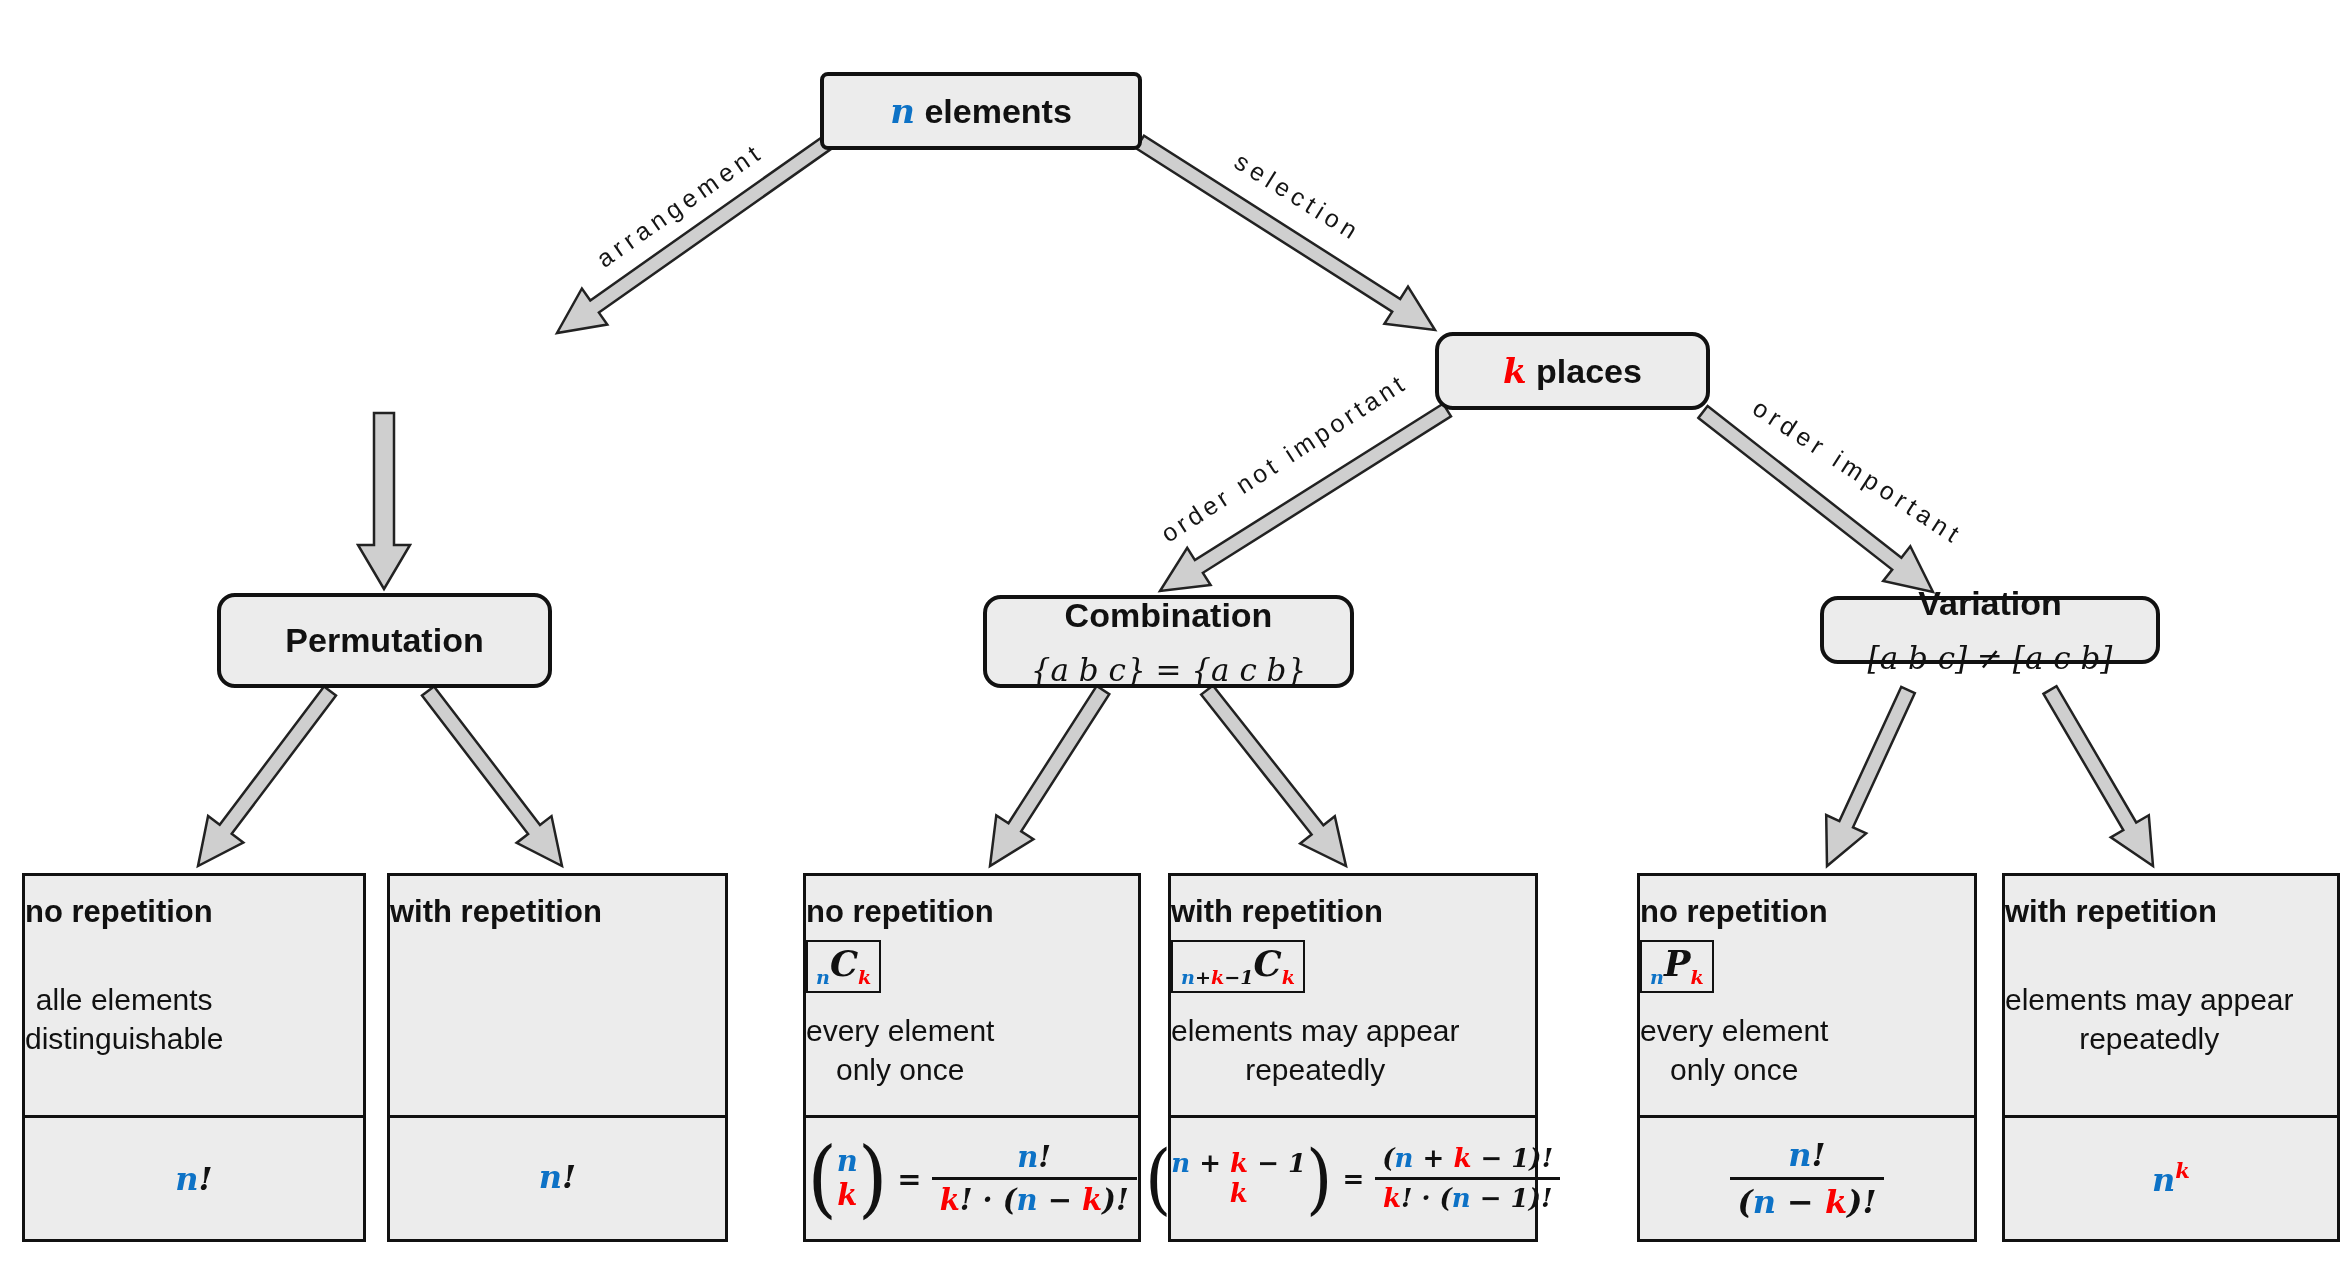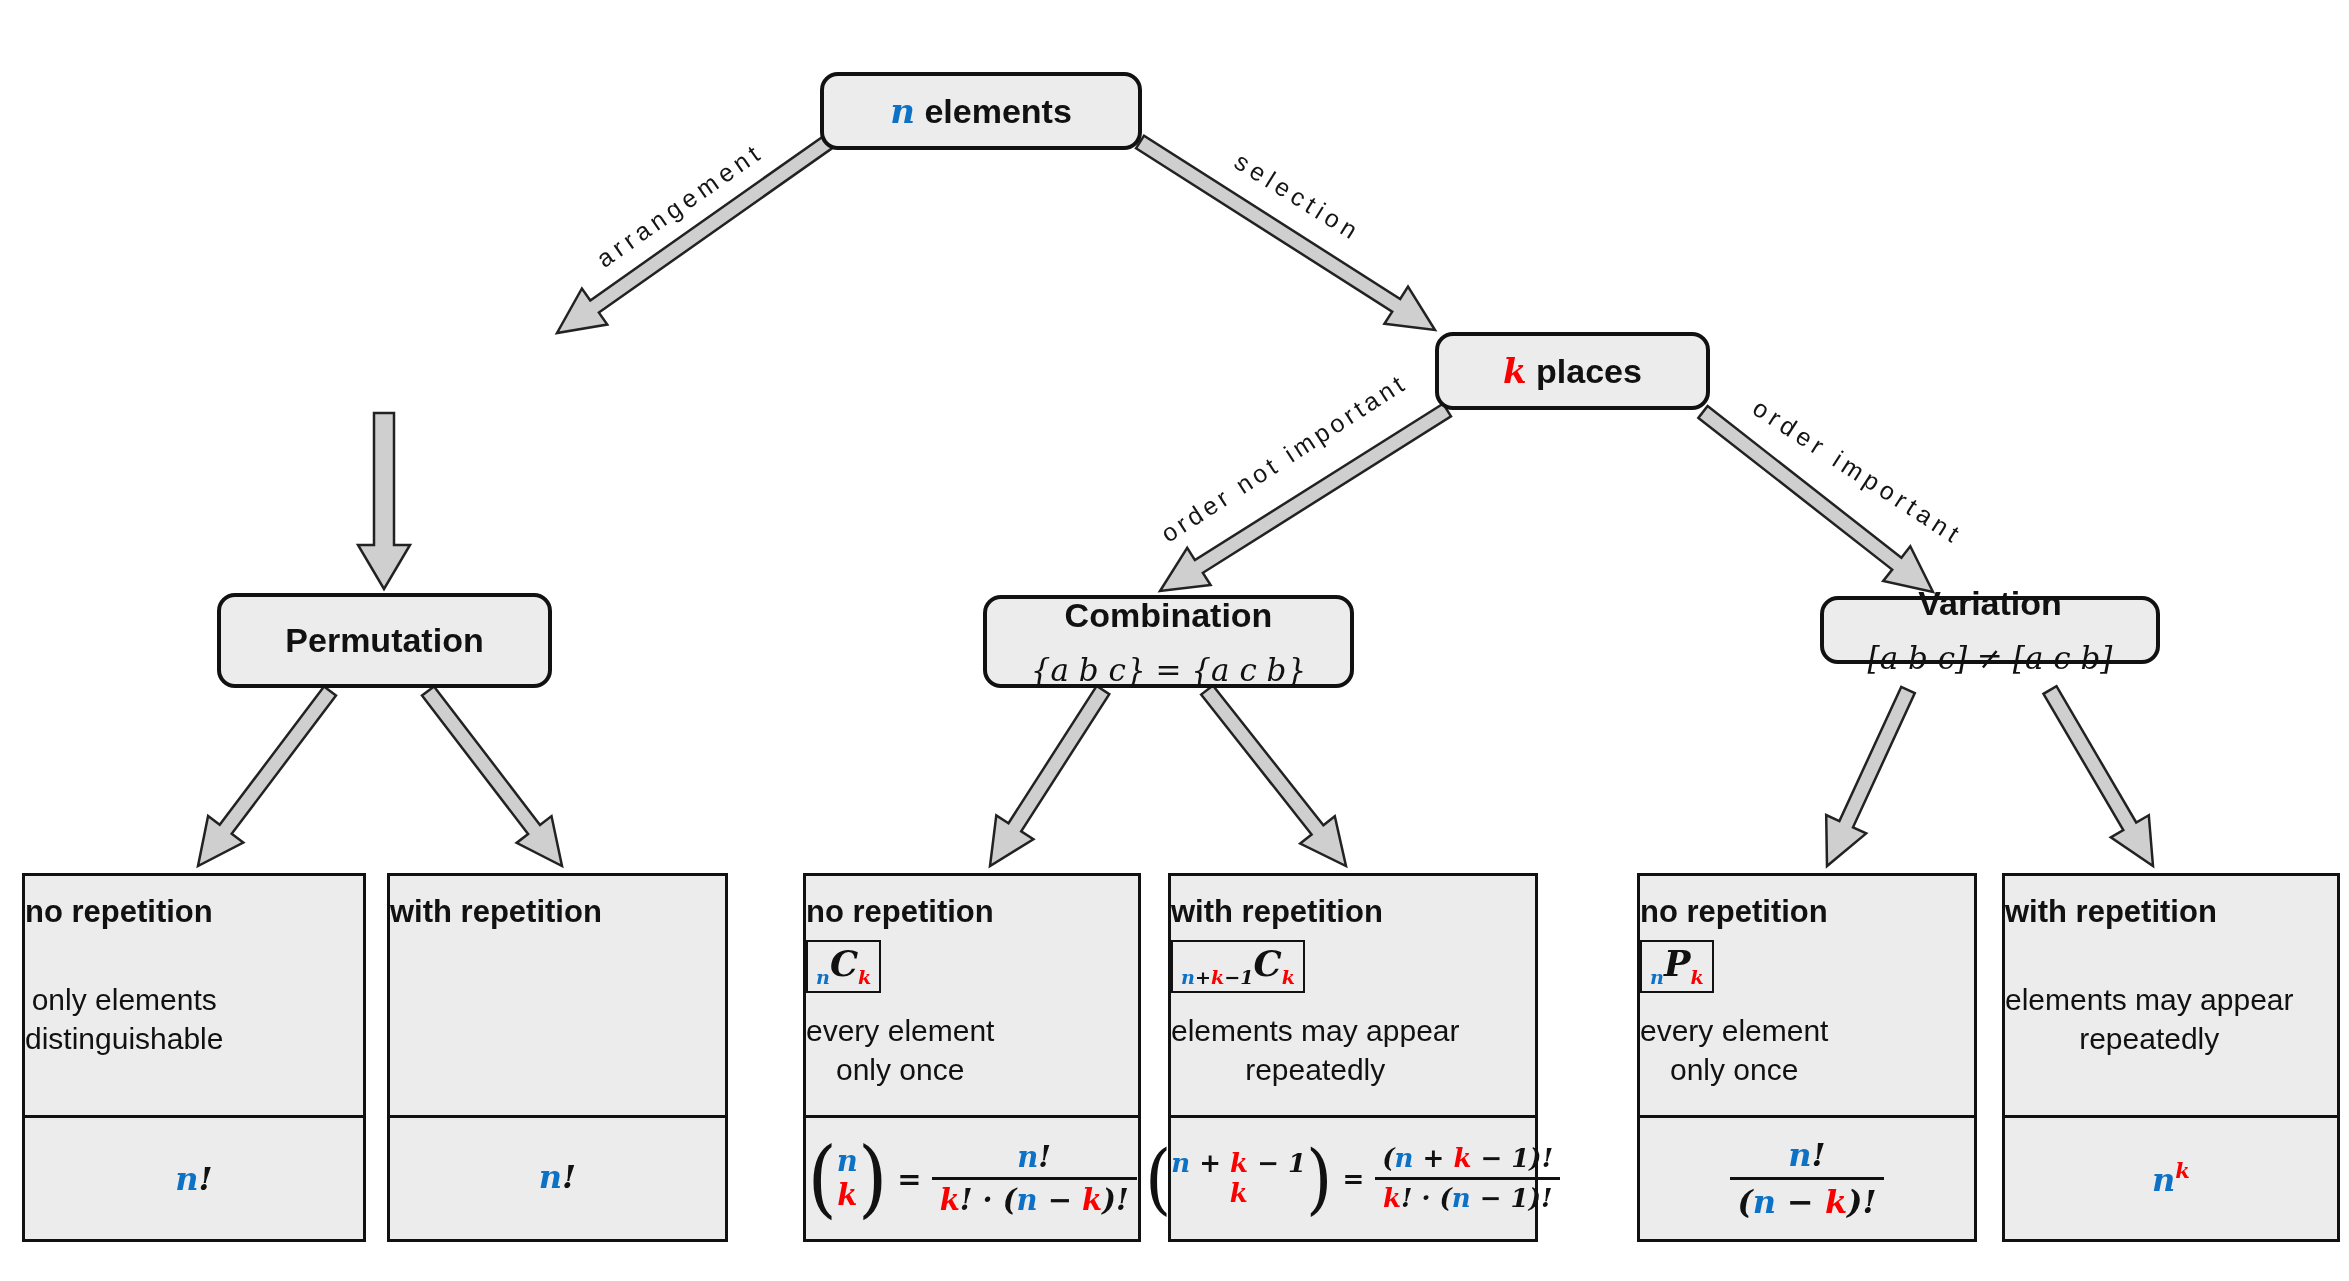--- a/index.html
+++ b/index.html
@@ -89,21 +89,21 @@
       <polygon points="1201.1,694.6 1311.6,834.5 1300.2,843.5 1346.0,866.0 1334.8,816.3 1323.4,825.3 1212.9,685.4" fill="#cfcfcf" stroke="#222222" stroke-width="2.5"></polygon>
       <polygon points="1901.2,686.9 1839.4,821.1 1826.2,815.0 1827.0,866.0 1866.2,833.4 1853.0,827.3 1914.8,693.1" fill="#cfcfcf" stroke="#222222" stroke-width="2.5"></polygon>
       <polygon points="2043.5,693.8 2123.3,830.1 2110.8,837.4 2153.0,866.0 2148.8,815.2 2136.2,822.5 2056.5,686.2" fill="#cfcfcf" stroke="#222222" stroke-width="2.5"></polygon>
     </svg>
 
   <div class="edge-label" style="left:680px;top:205px;transform:translate(-50%,-50%) rotate(-35deg);">arrangement</div>
   <div class="edge-label" style="left:1298px;top:197px;transform:translate(-50%,-50%) rotate(32deg);">selection</div>
   <div class="edge-label" style="left:1284px;top:458px;transform:translate(-50%,-50%) rotate(-33deg);letter-spacing:4px;">order not important</div>
   <div class="edge-label" style="left:1858px;top:472px;transform:translate(-50%,-50%) rotate(33deg);">order important</div>
 
-  <div class="node" style="left:820px;top:72px;width:322px;height:78px;">
+  <div class="node" style="left:820px;top:72px;width:322px;height:78px;border-radius:8px;">
     <div class="title"><span class="nvar c-b">n</span>&nbsp;<span>elements</span></div>
   </div>
 
 
   <div class="node" style="left:1435px;top:332px;width:275px;height:78px;">
     <div class="title"><span class="nvar c-r">k</span>&nbsp;<span>places</span></div>
   </div>
 
   <div class="node" style="left:217px;top:593px;width:335px;height:95px;">
     <div class="title">Permutation</div>
@@ -116,21 +116,21 @@
 
   <div class="node" style="left:1820px;top:596px;width:340px;height:68px;">
     <div class="title">Variation</div>
     <div class="example">[a b c] ≠ [a c b]</div>
   </div>
 
   <div class="card" style="left:22px;width:344px;">
     <div class="card-top">
       <div class="card-header">no repetition</div>
       <div class="card-desc">
-        <div><span class="plain c-k">only elements</span></div>
+        <div><span class="plain c-k">alle elements</span></div>
         <div><span class="plain c-k">distinguishable</span></div>
       </div>
     </div>
     <div class="card-bottom">
       <span><span class="m c-b">n</span><span class="m c-k">!</span></span>
     </div>
   </div>
 
   <div class="card" style="left:387px;width:341px;">
     <div class="card-top">

